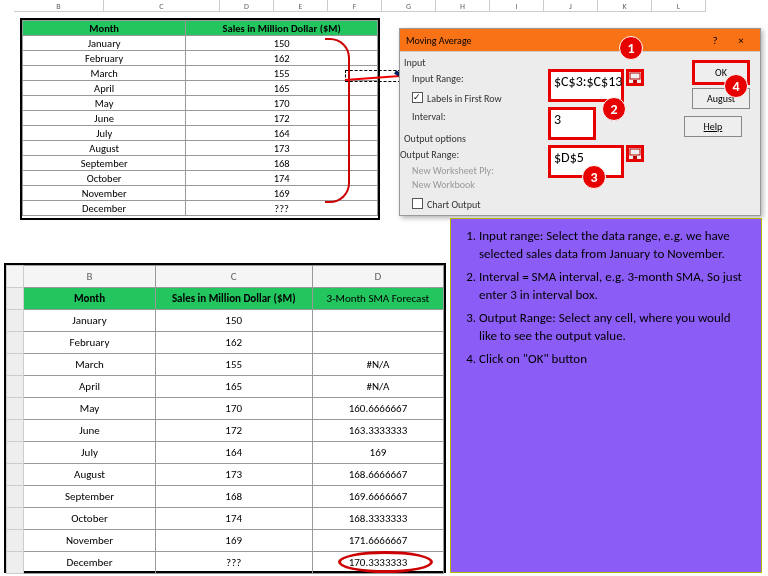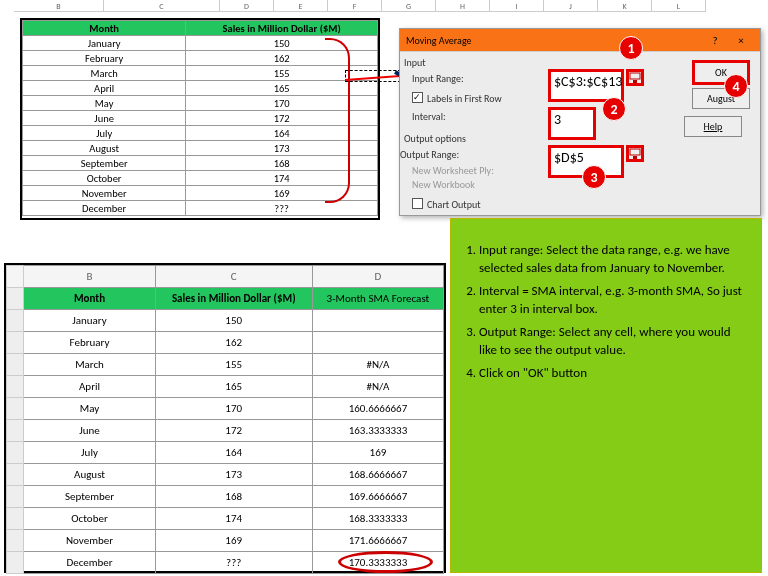--- a/index.html
+++ b/index.html
@@ -22,21 +22,21 @@
 .dialog-title .wc{display:flex;gap:0}
 .dialog-title .wc span{width:26px;height:16px;display:flex;align-items:center;justify-content:center;font-size:11px}
 .dialog-body{position:relative;padding:2px 8px;height:166px}
 .lbl{position:absolute;font-size:10px;color:#333}
 .inp{position:absolute;border:1px solid #888;background:#fff;height:33px;padding:1px 3px;font-size:14px;width:66px}
 .rb{position:absolute;width:18px;height:17px;border:1px solid #888;background:#eee;display:flex;align-items:center;justify-content:center}
 .rb svg{width:14px;height:14px}
 .btn{position:absolute;border:1px solid #888;background:#eee;padding:3px 0;font-size:10px;text-align:center;width:58px}
 .red{border:3px solid #e60000!important}
 .badge{position:absolute;width:24px;height:24px;border-radius:50%;background:#e60000;color:#fff;display:flex;align-items:center;justify-content:center;font-weight:bold;font-size:14px;border:1px solid #fff}
-.yellow{position:absolute;top:218px;left:450px;width:312px;height:355px;background:#84cc16;border:1px solid #b7b700;padding:22px 10px;font-size:13px;line-height:1.35}
+.yellow{position:absolute;top:218px;left:450px;width:312px;height:355px;background:#8b5cf6;border:1px solid #b7b700;padding:8px 10px;font-size:13px;line-height:1.35}
 .yellow ol{padding-left:18px}
 .yellow li{margin-bottom:6px}
 .arrow{position:absolute;pointer-events:none}
 .circ{position:absolute;border:3px solid #c00;border-radius:50%}
 .dots{position:absolute;border:1px dashed #000}
 
 .cbox{position:absolute;width:11px;height:11px;border:1px solid #555;background:#fff}
 .cbox.chk::after{content:"✓";font-size:9px;line-height:9px;color:#000;position:absolute;left:0;top:-1px}
 </style>
 </head>

